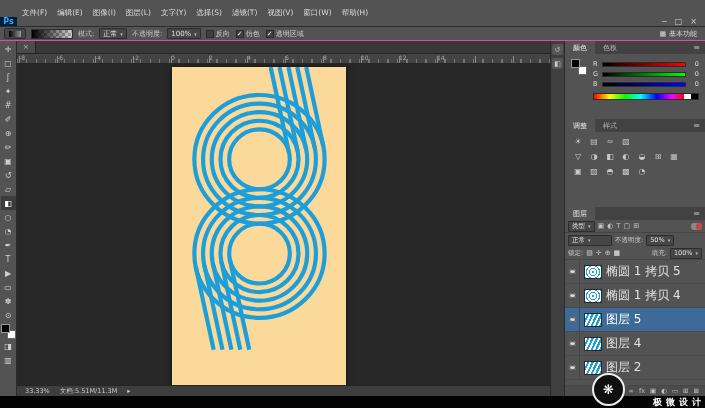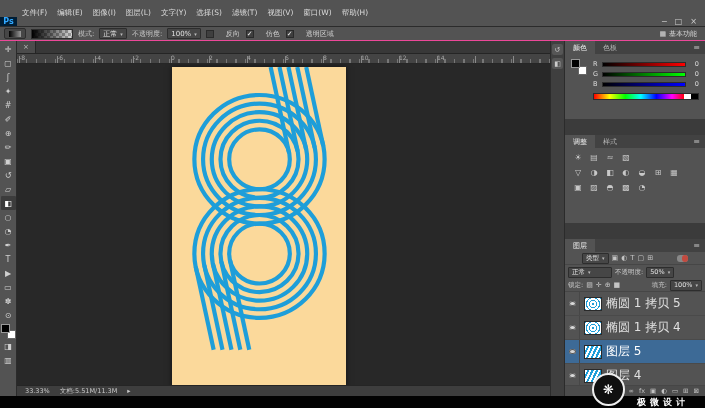--- a/index.html
+++ b/index.html
@@ -11,21 +11,21 @@
 .menu-item{padding:8px 5px;display:flex;align-items:center;color:#dcdcdc}
 .win-btns{margin-left:auto;display:flex;align-items:center;gap:8px;padding:0 8px;color:#cfcfcf;font-size:8px}
 .optionsbar{flex:0 0 14px;display:flex;align-items:center;gap:5px;background:#535353;border-bottom:1px solid #ec4899;font-size:7px;padding:0 4px;color:#d0d0d0}
 .tool-preset{width:22px;height:11px;background:#464646;border:1px solid #2d2d2d;border-radius:2px;display:flex;align-items:center;justify-content:center}
 .gp-mini{width:12px;height:6px;background:linear-gradient(to right,#000,#999)}
 .gradient-preview{width:42px;height:10px;border:1px solid #2d2d2d;background-image:linear-gradient(to right,rgba(0,0,0,1),rgba(0,0,0,0)),linear-gradient(45deg,#9a9a9a 25%,transparent 25%,transparent 75%,#9a9a9a 75%),linear-gradient(45deg,#9a9a9a 25%,#d8d8d8 25%,#d8d8d8 75%,#9a9a9a 75%);background-size:100% 100%,6px 6px,6px 6px;background-position:0 0,0 0,3px 3px}
 .dd{height:11px;background:#464646;border:1px solid #2d2d2d;border-radius:1px;display:inline-flex;align-items:center;padding:0 3px;gap:3px;color:#e0e0e0}
 .dd::after{content:"▾";font-size:5px;color:#bbb}
 .lbl{color:#c9c9c9}
 .cbs{display:flex;gap:6px;align-items:center}
-.cbwrap{display:inline-flex;gap:12px;align-items:center}
+.cbwrap{display:inline-flex;gap:2px;align-items:center}
 .cb{width:8px;height:8px;background:#3f3f3f;border:1px solid #2a2a2a;display:inline-flex;align-items:center;justify-content:center;font-size:7px;color:#eee}
 .cb.checked::before{content:"✓"}
 .workspace{margin-left:auto;display:flex;align-items:center;gap:3px;padding:0 4px;color:#d6d6d6}
 .main{flex:1;display:flex;min-height:0;margin-bottom:12px}
 .toolstrip{flex:0 0 17px;background:#535353;border-right:1px solid #2b2b2b;display:flex;flex-direction:column;align-items:center;padding-top:1px}
 .tools-list{display:flex;flex-direction:column;align-items:center}
 .tool{width:15px;height:14px;font-size:8px;color:#d0d0d0;display:flex;align-items:center;justify-content:center}
 .tool.active{background:#3c3c3c;border-radius:1px;color:#fff}
 .swatches{position:relative;width:15px;height:15px;margin-top:2px}
 .fg-swatch{position:absolute;left:0;top:0;width:9px;height:9px;background:#000;border:1px solid #999;z-index:2}
@@ -38,58 +38,58 @@
 .ruler::before{content:"";position:absolute;left:0;right:0;bottom:0;height:4px;background:repeating-linear-gradient(to right,#777 0,#777 1px,transparent 1px,transparent 9.5px)}
 .ruler::after{content:"";position:absolute;left:2px;right:0;bottom:0;height:7px;background:repeating-linear-gradient(to right,#8a8a8a 0,#8a8a8a 1px,transparent 1px,transparent 38px)}
 .ruler-nums{position:absolute;left:2px;top:0;display:flex}
 .rnum{width:38px;font-size:6px;color:#aaa;line-height:8px}
 .canvas-view{flex:1;position:relative;overflow:hidden}
 .artboard{position:absolute;left:155px;top:3px;width:174px;height:324px;box-shadow:0 0 6px rgba(0,0,0,.55)}
 .artboard svg{display:block;width:100%;height:100%}
 .statusbar{flex:0 0 11px;background:#3e3e3e;border-top:1px solid #252525;display:flex;align-items:center;gap:10px;font-size:6.5px;color:#c9c9c9;padding:0 8px}
 .dock{flex:0 0 15px;background:#3f3f3f;border-left:1px solid #2b2b2b;border-right:1px solid #2b2b2b;display:flex;flex-direction:column;align-items:center;gap:3px;padding-top:3px}
 .dock-icon{width:11px;height:11px;background:#565656;border-radius:2px;font-size:7px;color:#ccc;display:flex;align-items:center;justify-content:center}
-.panels{flex:0 0 140px;background:#3b3b3b;display:flex;flex-direction:column;gap:16px}
+.panels{flex:0 0 140px;background:#3b3b3b;display:flex;flex-direction:column;gap:0}
 .pgroup{background:#535353;display:flex;flex-direction:column;min-height:0}
 .pg-color{flex:0 0 78px}
 .pg-adjust{flex:0 0 88px}
 .pg-layers{flex:1}
 .phead{flex:0 0 13px;background:#424242;display:flex;font-size:7px}
 .ptab{padding:0 8px;display:flex;align-items:center;color:#b8b8b8}
 .ptab.active{background:#535353;color:#eee}
 .pmenu{margin-left:auto;padding:0 5px;display:flex;align-items:center;color:#c0c0c0;font-size:8px}
 .color-body{flex:1;display:flex;gap:6px;padding:5px 6px 4px}
 .cswatches{position:relative;width:16px;height:16px}
 .chan-col{flex:1;display:flex;flex-direction:column;gap:2px}
 .chan-row{display:flex;align-items:center;gap:3px;height:10px}
 .chan-label{width:6px;font-size:6.5px;color:#ddd}
 .chan-bar{flex:1;height:5px;border:1px solid #2c2c2c}
 .chan-val{width:10px;text-align:right;font-size:6.5px;color:#ddd}
 .spectrum{height:7px;margin-top:2px;border:1px solid #2c2c2c;background:linear-gradient(to right,#f00 0%,#ff0 15%,#0f0 30%,#0ff 45%,#00f 60%,#f0f 75%,#f00 87%,#fff 87%,#fff 93%,#000 93%)}
 .adjust-body{flex:1;padding:3px 6px;font-size:7px}
 .adjust-title{color:#cfcfcf;margin-bottom:3px}
 .adj-row{display:flex;gap:2px;margin-bottom:2px}
 .adj{width:14px;height:13px;font-size:8px;color:#c8c8c8;display:flex;align-items:center;justify-content:center}
-.filter-row{flex:0 0 13px;display:flex;align-items:center;gap:3px;padding:0 17px;border-bottom:1px solid #464646;font-size:6.5px}
+.filter-row{flex:0 0 13px;display:flex;align-items:center;gap:3px;padding:0 3px;border-bottom:1px solid #464646;font-size:6.5px}
 .blend-row{flex:0 0 14px;display:flex;align-items:center;gap:3px;padding:0 3px;font-size:6.5px}
 .lock-row{flex:0 0 13px;display:flex;align-items:center;gap:3px;padding:0 3px;border-bottom:1px solid #464646;font-size:6.5px}
 .micon{font-size:7px;color:#c4c4c4}
 .filter-toggle{margin-left:auto;width:11px;height:7px;background:#888;border-radius:3px;position:relative}
 .filter-toggle::after{content:"";position:absolute;right:0;top:0;width:6px;height:7px;background:#c34a3f;border-radius:3px}
 .layer-list{flex:1;min-height:0;overflow:hidden;background:#535353}
 .lrow{height:24px;display:flex;align-items:center;border-bottom:1px solid #4a4a4a;font-size:12px}
 .lrow.selected{background:#3d6a96}
 .leye{width:15px;align-self:stretch;border-right:1px solid #474747;display:flex;align-items:center;justify-content:center}
 .eye{width:7px;height:5px;border-radius:50%;background:#d8d8d8;box-shadow:inset 0 0 0 1px #555}
 .lthumb{width:18px;height:14px;background-color:#fff;border:1px solid #2a2a2a;margin:0 4px}
 .lname{color:#e0e0e0}
 .lrow.selected .lname{color:#fff}
 .lbot{flex:0 0 11px;border-top:1px solid #464646;background:#4c4c4c;display:flex;align-items:center;justify-content:flex-end;gap:5px;padding:0 6px;font-size:6.5px;color:#c2c2c2}
 .footer{position:absolute;left:0;bottom:0;width:100%;height:12px;background:#030303;display:flex;align-items:center;justify-content:flex-end;z-index:5}
-.wm-text{color:#fff;font-size:9px;font-weight:bold;letter-spacing:4px;margin-right:16px}
+.wm-text{color:#fff;font-size:9px;font-weight:bold;letter-spacing:4px;}
 .wm-logo{position:absolute;right:80px;bottom:2px;width:33px;height:33px;border-radius:50%;background:#101010;border:2px solid #eee;color:#fff;display:flex;align-items:center;justify-content:center;font-size:13px;z-index:6}
 </style>
 </head>
 <body>
 
 <div class="app">
 
   <div class="menubar">
     <div class="ps-logo">Ps</div>
     <div class="menu-items">

